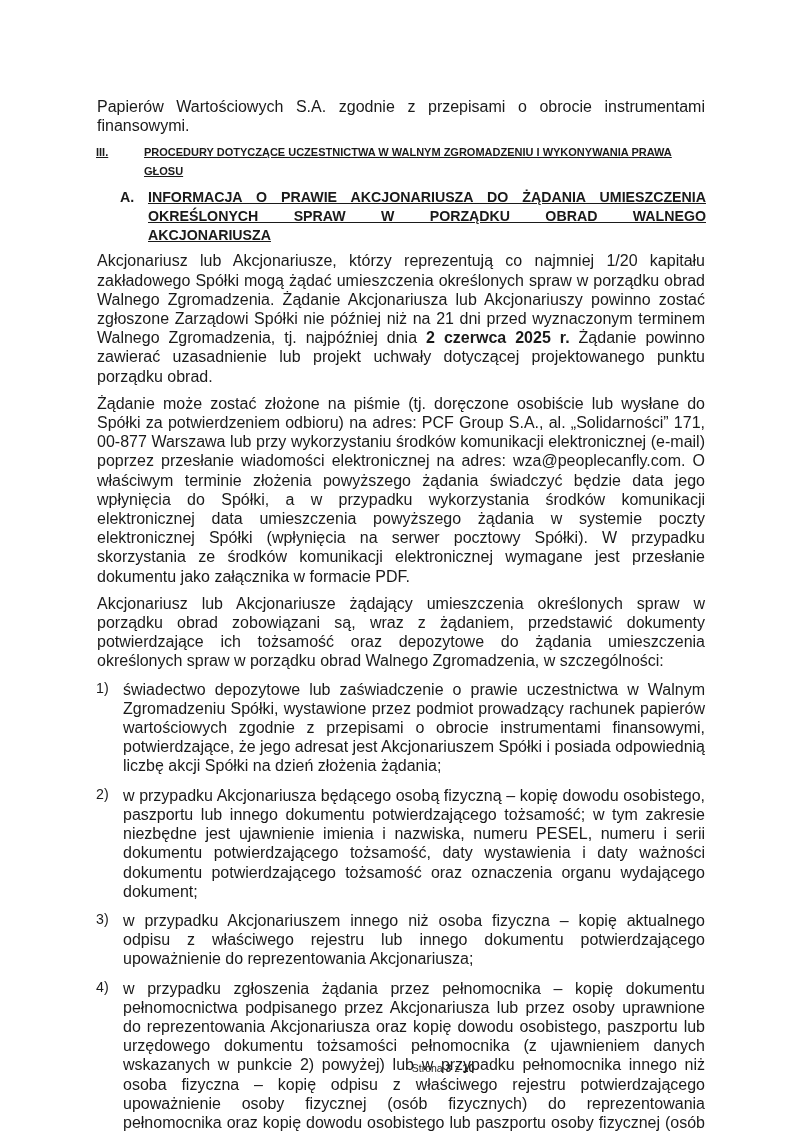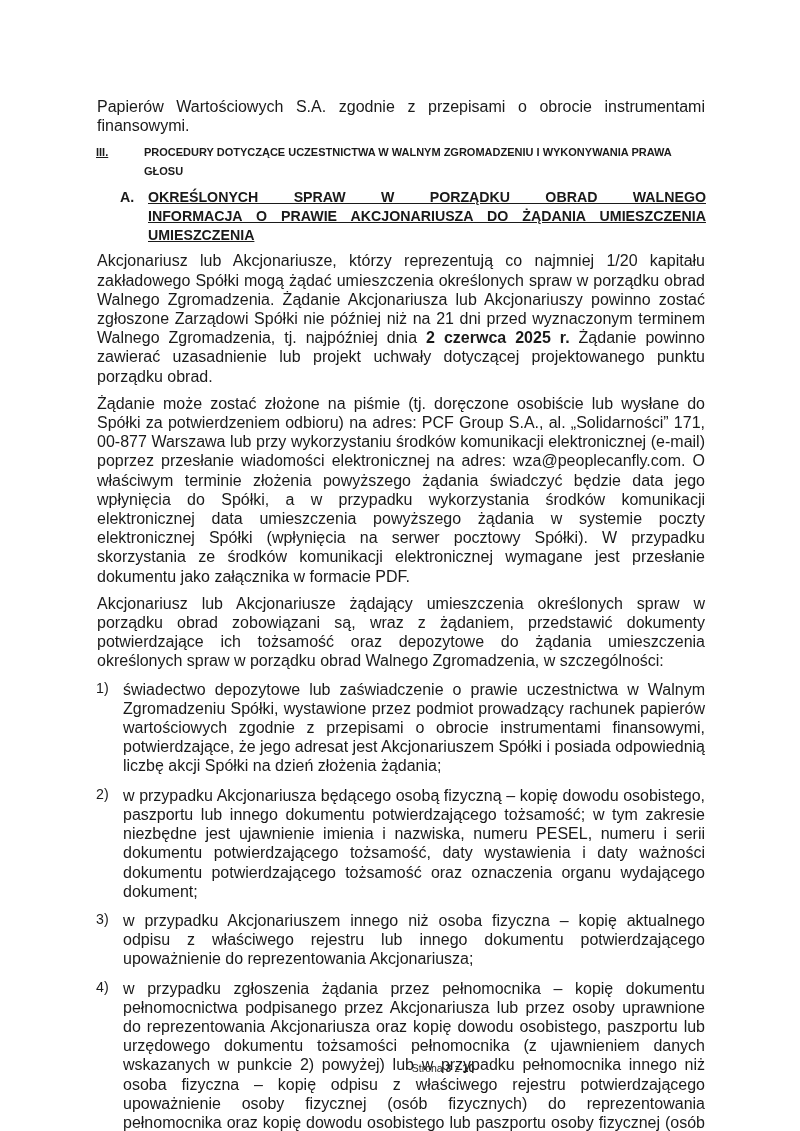--- a/index.html
+++ b/index.html
@@ -3,21 +3,21 @@
 <meta charset="utf-8">
 <style>
   html, body { margin: 0; padding: 0; background: #ffffff; }
   body { width: 800px; height: 1131px; position: relative; overflow: hidden;
          font-family: "Liberation Sans", "DejaVu Sans", sans-serif; color: #1a1a1a; }
   .page { position: absolute; left: 96px; top: 96px; width: 610px; }
   p { margin: 1px; font-size: 16px; line-height: 19.2px; text-align: justify; }
   .para { margin-bottom: 8px; }
   .h1 { display: flex; font-weight: bold; font-size: 11px; line-height: 19px; margin: 6px 0 7px 0; }
   .h1 .num { width: 48px; flex: none; text-decoration: underline; }
-  .h1 .txt { flex: 1; }
+  .h1 .txt { text-decoration: underline; flex: 1; }
   .h2 { display: flex; font-weight: bold; font-size: 14.2px; line-height: 19px; margin: 0 0 6px 24px; }
   .h2 .num { width: 28px; flex: none; }
   .h2 .txt { text-decoration: underline; flex: 1; text-align: justify; text-align-last: left; }
   .h2 .txt .jl { display: block; text-align: justify; text-align-last: justify; }
   ol { list-style: none; margin: 0; padding: 0; }
   li { display: flex; margin-bottom: 8px; }
   li .n { width: 26px; flex: none; font-size: 14.2px; line-height: 19.2px; }
   li p { flex: 1; }
   .footer { position: absolute; top: 1062px; left: 0; width: 800px; text-align: center; font-size: 10.5px; color: #222; margin-left: 43px; }
   .footer b { font-weight: bold; }
@@ -29,23 +29,23 @@
   <p class="para">Papierów Wartościowych S.A. zgodnie z przepisami o obrocie instrumentami finansowymi.</p>
 
   <div class="h1">
     <span class="num">III.</span>
     <span class="txt">PROCEDURY DOTYCZĄCE UCZESTNICTWA W WALNYM ZGROMADZENIU I WYKONYWANIA PRAWA GŁOSU</span>
   </div>
 
   <div class="h2">
     <span class="num">A.</span>
     <span class="txt">
+      <span class="jl">INFORMACJA O PRAWIE AKCJONARIUSZA DO ŻĄDANIA UMIESZCZENIA</span>
       <span class="jl">OKREŚLONYCH SPRAW W PORZĄDKU OBRAD WALNEGO</span>
-      <span class="jl">INFORMACJA O PRAWIE AKCJONARIUSZA DO ŻĄDANIA UMIESZCZENIA</span>
-      <span>UMIESZCZENIA</span>
+      <span>AKCJONARIUSZA</span>
     </span>
   </div>
 
   <p class="para"><span>Akcjonariusz lub Akcjonariusze, którzy reprezentują co najmniej 1/20 kapitału zakładowego Spółki mogą żądać umieszczenia określonych spraw w porządku obrad Walnego Zgromadzenia. Żądanie Akcjonariusza lub Akcjonariuszy powinno zostać zgłoszone Zarządowi Spółki nie później niż na 21 dni przed wyznaczonym terminem Walnego Zgromadzenia, tj. najpóźniej dnia </span><b>2 czerwca 2025 r.</b><span> Żądanie powinno zawierać uzasadnienie lub projekt uchwały dotyczącej projektowanego punktu porządku obrad.</span></p>
 
   <p class="para">Żądanie może zostać złożone na piśmie (tj. doręczone osobiście lub wysłane do Spółki za potwierdzeniem odbioru) na adres: PCF Group S.A., al. „Solidarności” 171, 00-877 Warszawa lub przy wykorzystaniu środków komunikacji elektronicznej (e-mail) poprzez przesłanie wiadomości elektronicznej na adres: wza@peoplecanfly.com. O właściwym terminie złożenia powyższego żądania świadczyć będzie data jego wpłynięcia do Spółki, a w przypadku wykorzystania środków komunikacji elektronicznej data umieszczenia powyższego żądania w systemie poczty elektronicznej Spółki (wpłynięcia na serwer pocztowy Spółki). W przypadku skorzystania ze środków komunikacji elektronicznej wymagane jest przesłanie dokumentu jako załącznika w formacie PDF.</p>
 
   <p class="para">Akcjonariusz lub Akcjonariusze żądający umieszczenia określonych spraw w porządku obrad zobowiązani są, wraz z żądaniem, przedstawić dokumenty potwierdzające ich tożsamość oraz depozytowe do żądania umieszczenia określonych spraw w porządku obrad Walnego Zgromadzenia, w szczególności:</p>
 
   <ol>

